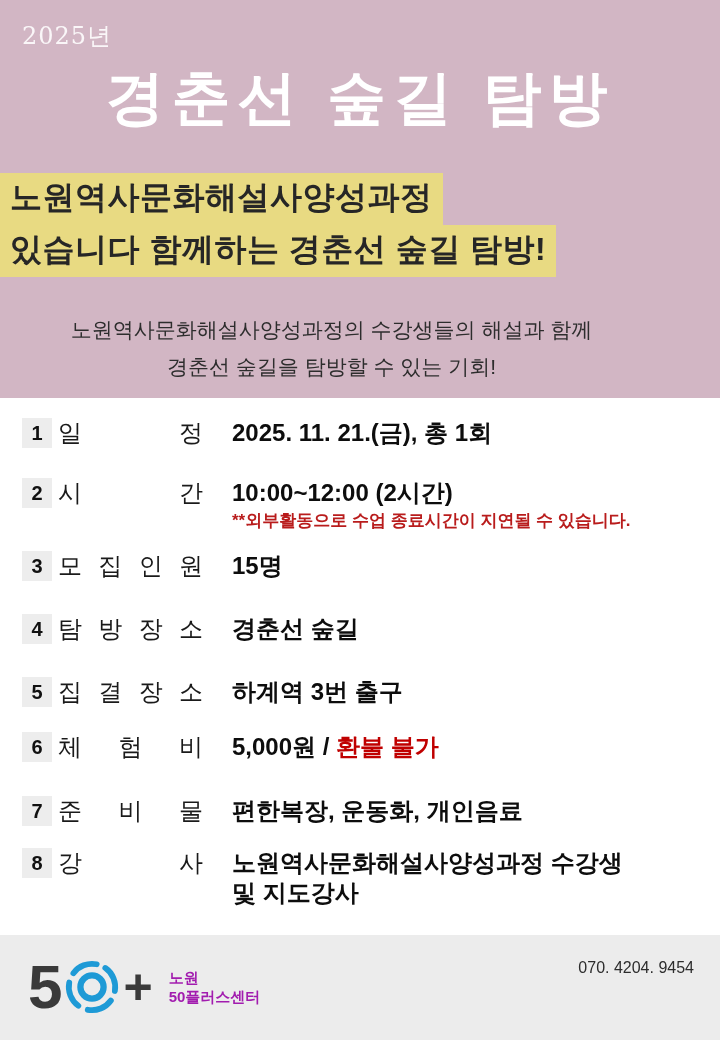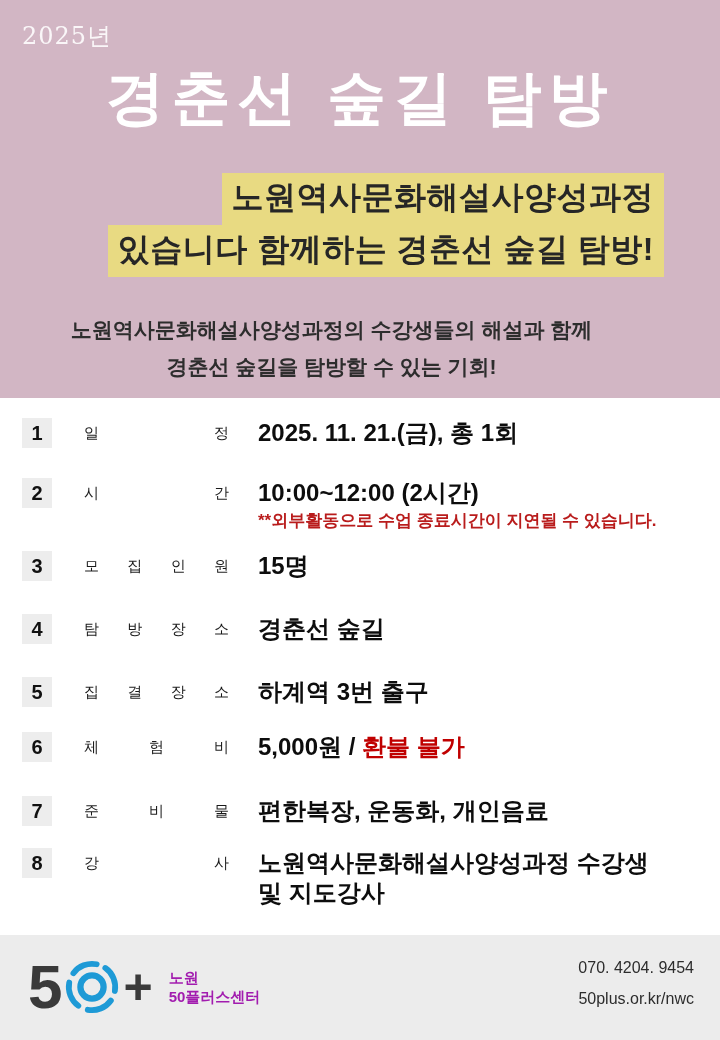--- a/index.html
+++ b/index.html
@@ -19,47 +19,47 @@
     position:absolute; top:20px; left:22px;
     font-family:"DejaVu Serif","Liberation Serif",serif;
     font-size:24px; color:rgba(255,255,255,0.88); letter-spacing:1px;
   }
   .title {
     position:absolute; top:52px; left:0; width:720px;
     text-align:center; color:#ffffff;
     font-size:59px; font-weight:700; letter-spacing:7px; line-height:92px;
     white-space:nowrap;
   }
-  .hl-wrap { position:absolute; left:0; width:664px; text-align:right; }
+  .hl-wrap { position:absolute; left:0; width:664px; text-align:left; }
   .hl-wrap.l1 { top:173px; }
   .hl-wrap.l2 { top:225px; }
   .hl {
     display:inline-block; background:#e8da82; color:#262626;
     font-size:32px; font-weight:700; padding:3px 10px 5px 10px;
     letter-spacing:0.5px; white-space:nowrap;
   }
   .subtitle {
     position:absolute; top:311px; left:0; width:663px; text-align:center;
-    color:#2d2d2d; font-size:21px; font-weight:700; line-height:37px;
+    color:#2d2d2d; font-size:21px; font-weight:400; line-height:37px;
   }
 
   
   .body-sec {
     position:absolute; top:398px; left:0; width:720px; height:537px;
     background:#ffffff;
   }
   .row { position:absolute; left:0; display:flex; align-items:flex-start; }
   .row .num {
     margin-left:22px; width:30px; height:30px; background:#ededed;
     display:flex; align-items:center; justify-content:center;
     font-size:20px; font-weight:700; color:#111111; flex:0 0 auto;
   }
   .row .label {
-    margin-left:32px; width:145px; flex:0 0 auto;
-    font-size:15px; color:#1a1a1a; line-height:30px;
+    margin-left:6px; width:145px; flex:0 0 auto;
+    font-size:24px; color:#1a1a1a; line-height:30px;
     text-align:justify; text-align-last:justify;
   }
   .row .vwrap { margin-left:29px; }
   .row .value {
     font-size:24px; font-weight:700; color:#0d0d0d; line-height:30px;
     white-space:pre-line;
   }
   .row .value .red { color:#c00000; }
   .row .note {
     font-size:17px; font-weight:700; color:#b91c1c; line-height:21px;
@@ -193,17 +193,16 @@
         <circle cx="30" cy="30" r="12" fill="none" stroke="#1e9ad6" stroke-width="6.5"></circle>
       </svg>
       <span class="logo-plus">+</span>
       <div class="org">
         <div>노원</div>
         <div>50플러스센터</div>
       </div>
     </div>
     <div class="contact">
       <div>070. 4204. 9454</div>
-      <div>50plus.or.kr/nwc</div>
     </div>
   </div>
 
 </div>
 
 </body></html>

